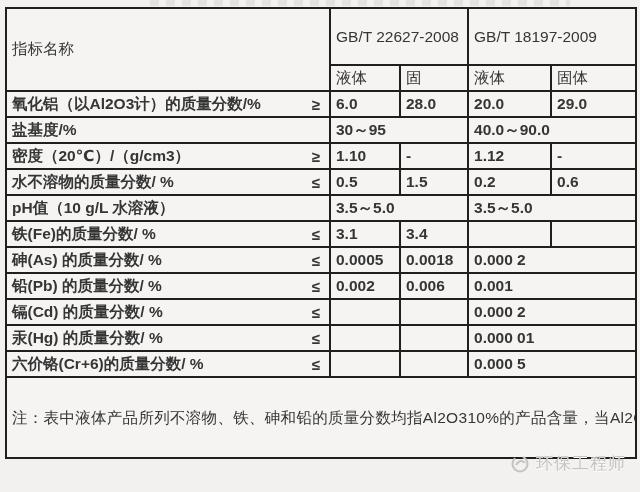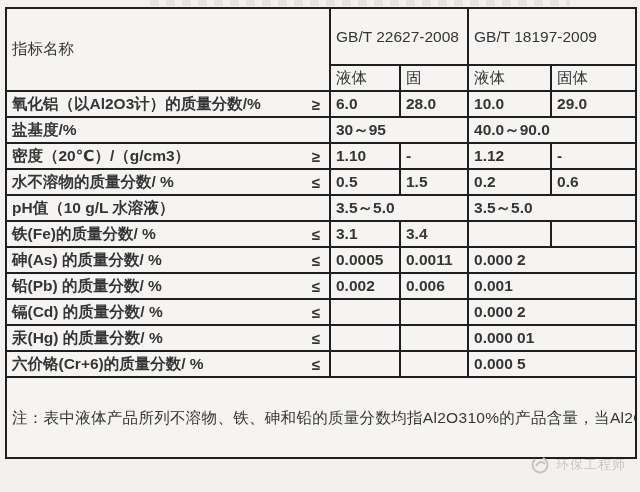--- a/index.html
+++ b/index.html
@@ -35,21 +35,21 @@
   td.label-cell{padding-right:16px;}
   .label-flex{display:flex;justify-content:space-between;align-items:center;}
   .op{padding-right:4px;font-size:15px;}
   td.note-cell{
     white-space:normal;height:79px;line-height:27.5px;
     font-size:16px;padding:2px 6px;vertical-align:top;letter-spacing:.3px;
   }
   .watermark{
     position:absolute;right:14px;bottom:17px;
     display:flex;align-items:center;gap:6px;
-    color:#c6c4c0;font-size:13px;letter-spacing:1px;
+    color:#c6c4c0;font-size:17px;letter-spacing:1px;
     text-shadow:0 1px 0 #ffffff;
     user-select:none;
     margin-top:25px;
   }
   .wm-icon{width:20px;height:20px;display:inline-block;}
 </style>
 </head>
 <body>
 
 <div class="top-artifact"></div>
@@ -77,21 +77,21 @@
 
     <tr class="body">
       <td class="label-cell">
           <div class="label-flex">
             <span>氧化铝（以Al2O3计）的质量分数/%</span>
             <span class="op">≥</span>
           </div>
         </td>
       <td>6.0</td>
       <td>28.0</td>
-      <td>10.0</td>
+      <td>20.0</td>
       <td>29.0</td>
     </tr>
 
     <tr class="body">
       <td class="label-cell">
           <div class="label-flex">
             <span>盐基度/%</span>
             <span class="op"></span>
           </div>
         </td>
@@ -150,21 +150,21 @@
     </tr>
 
     <tr class="body">
       <td class="label-cell">
           <div class="label-flex">
             <span>砷(As) 的质量分数/ %</span>
             <span class="op">≤</span>
           </div>
         </td>
       <td>0.0005</td>
-      <td>0.0011</td>
+      <td>0.0018</td>
       <td colspan="2">0.000 2</td>
     </tr>
 
     <tr class="body">
       <td class="label-cell">
           <div class="label-flex">
             <span>铅(Pb) 的质量分数/ %</span>
             <span class="op">≤</span>
           </div>
         </td>

